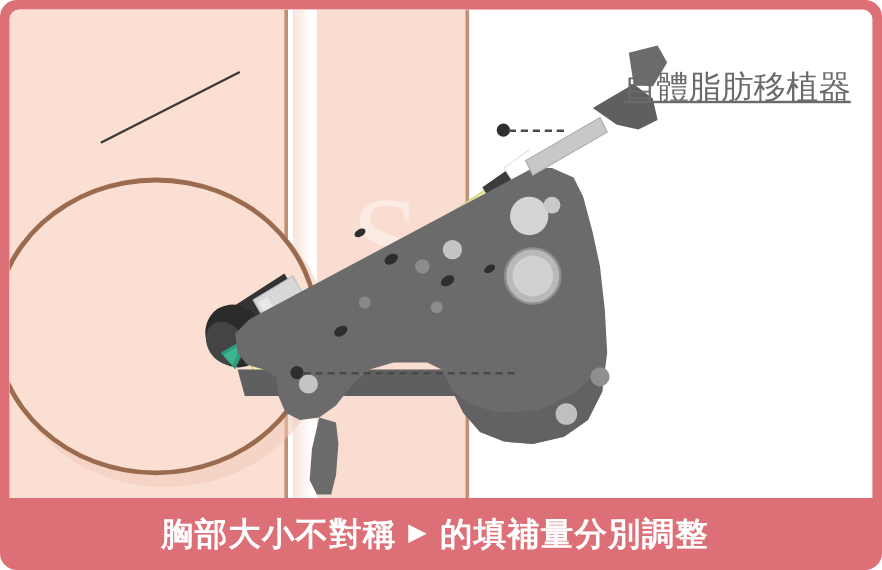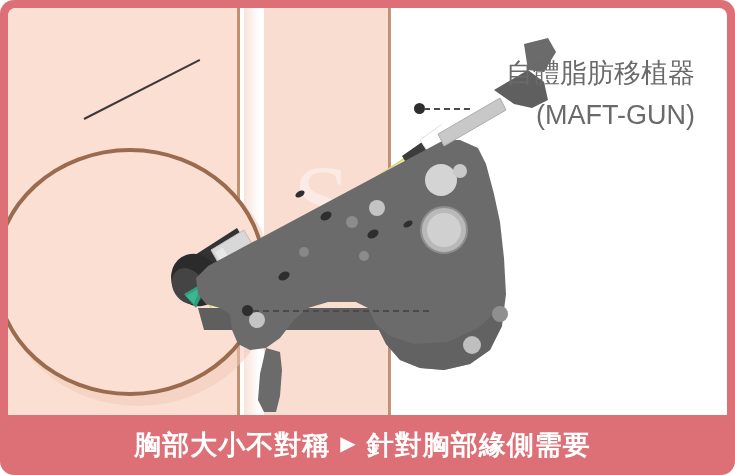--- a/index.html
+++ b/index.html
@@ -129,21 +129,21 @@
     background:#2E2E2E;
   }
   .anno{
     position:absolute;
     color:#6A6A6A;
     font-size:27px;
     line-height:42px;
     text-align:right;
     white-space:nowrap;
   }
-  #anno1{right:32px;top:44px;}
+  #anno1{right:18px;top:44px;text-decoration:underline;}
   #anno2{right:22px;top:264px;}
   
   #banner{
     position:absolute;left:0;bottom:0;width:725px;height:60px;
     display:flex;align-items:center;justify-content:center;
     color:#ffffff;font-weight:bold;font-size:27px;
     letter-spacing:1px;
   }
   #banner .arrow{
     display:inline-block;margin:0 10px;font-size:20px;
@@ -287,27 +287,26 @@
     </svg>
 
     <div class="lead-dot" style="left:406px;top:95px;"></div>
     <div class="lead" style="left:416px;top:100px;width:46px;"></div>
 
     <div class="lead-dot" style="left:234px;top:297px;"></div>
     <div class="lead" style="left:245px;top:302px;width:176px;"></div>
 
     <div class="anno" id="anno1">
       <div>自體脂肪移植器</div>
-      <div>(MAFT-GUN)</div>
     </div>
 
     <div class="anno" id="anno2">
     </div>
 
   </div>
 
   <div id="banner">
     <span>胸部大小不對稱</span>
     <span class="arrow">▶</span>
-    <span>針對胸部緣側需要</span>
+    <span>的填補量分別調整</span>
   </div>
 
 </div>
 
 </body></html>

